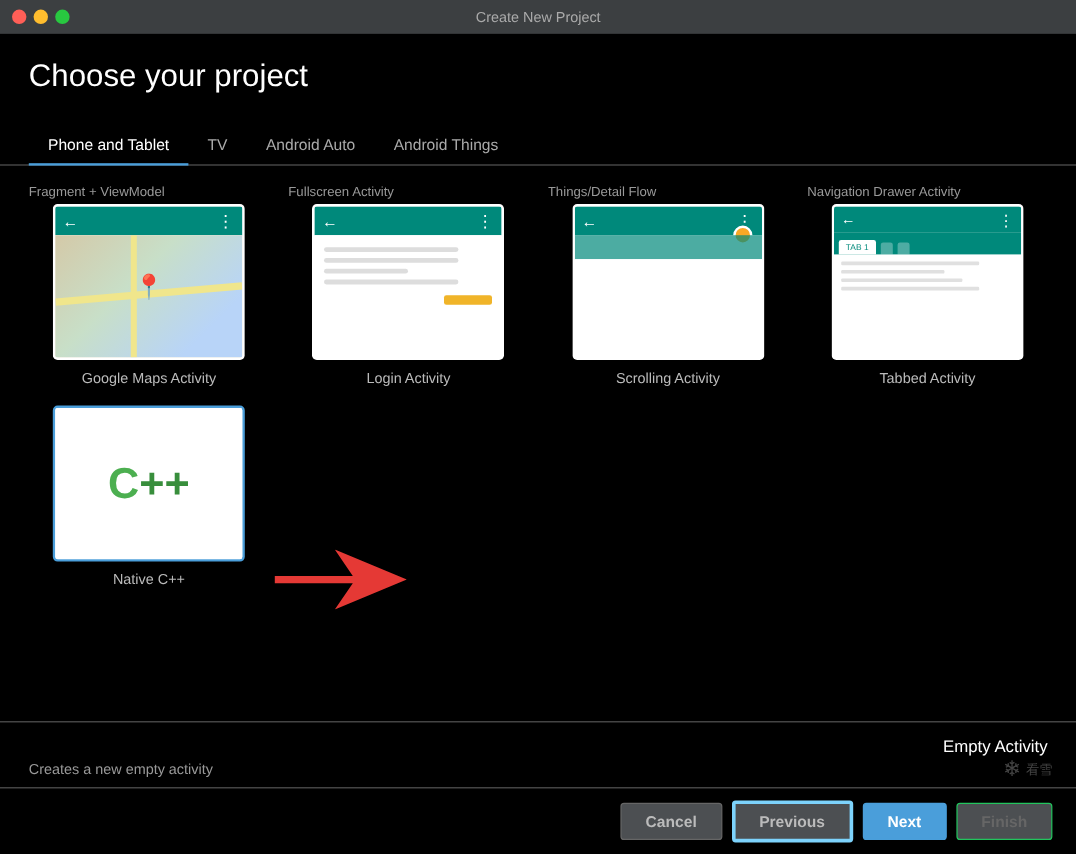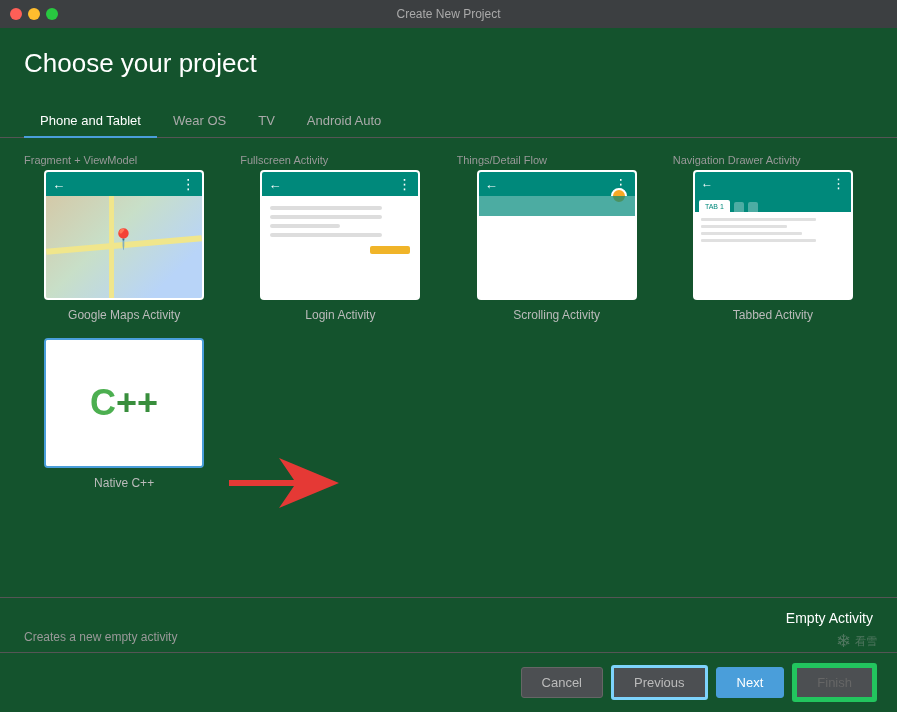--- a/index.html
+++ b/index.html
@@ -35,21 +35,21 @@
     .tb-close { background: #ff5f57; }
     .tb-min { background: #ffbd2e; }
     .tb-max { background: #28c840; }
     .title-bar-title {
       font-size: 12px;
       color: #aaaaaa;
     }
 
     
     .dialog {
-      background: #14532d;
+      background: #000000;
       margin: 0;
       padding: 0;
       display: flex;
       flex-direction: column;
       height: calc(712px - 28px);
     }
 
     .dialog-header {
       padding: 20px 24px 10px 24px;
     }
@@ -351,40 +351,41 @@
       gap: 8px;
       border-top: 1px solid #555;
     }
     .btn {
       padding: 7px 20px;
       border-radius: 3px;
       font-size: 13px;
       cursor: pointer;
       border: none;
       outline: none;
+      font-weight: bold;
     }
     .btn-cancel {
       background: #4c4f52;
       color: #bbbbbb;
       border: 1px solid #666;
     }
     .btn-prev {
       background: #4c4f52;
       color: #bbbbbb;
       border: 3px solid #7dd3fc;
     }
     .btn-next {
       background: #4a9eda;
       color: #ffffff;
       border: 1px solid #4a9eda;
     }
     .btn-finish {
       background: #4c4f52;
       color: #666;
-      border: 5px solid #22c55e;
+      border: 1px solid #22c55e;
       cursor: not-allowed;
     }
     .watermark {
       position: absolute;
       bottom: 60px;
       right: 20px;
       opacity: 0.4;
       font-size: 11px;
       color: #aaa;
       display: flex;
@@ -409,23 +410,23 @@
 </div>
 
 <div class="dialog">
 
   <div class="dialog-header">
     <div class="dialog-title">Choose your project</div>
   </div>
 
   <div class="tabs">
     <div class="tab active">Phone and Tablet</div>
-    <div class="tab">Wear OS</div>
     <div class="tab">TV</div>
     <div class="tab">Android Auto</div>
+    <div class="tab">Android Things</div>
   </div>
 
   <div class="content-area">
 
     <div class="partial-labels">
       <div class="partial-label">Fragment + ViewModel</div>
       <div class="partial-label">Fullscreen Activity</div>
       <div class="partial-label">Things/Detail Flow</div>
       <div class="partial-label">Navigation Drawer Activity</div>
     </div>

